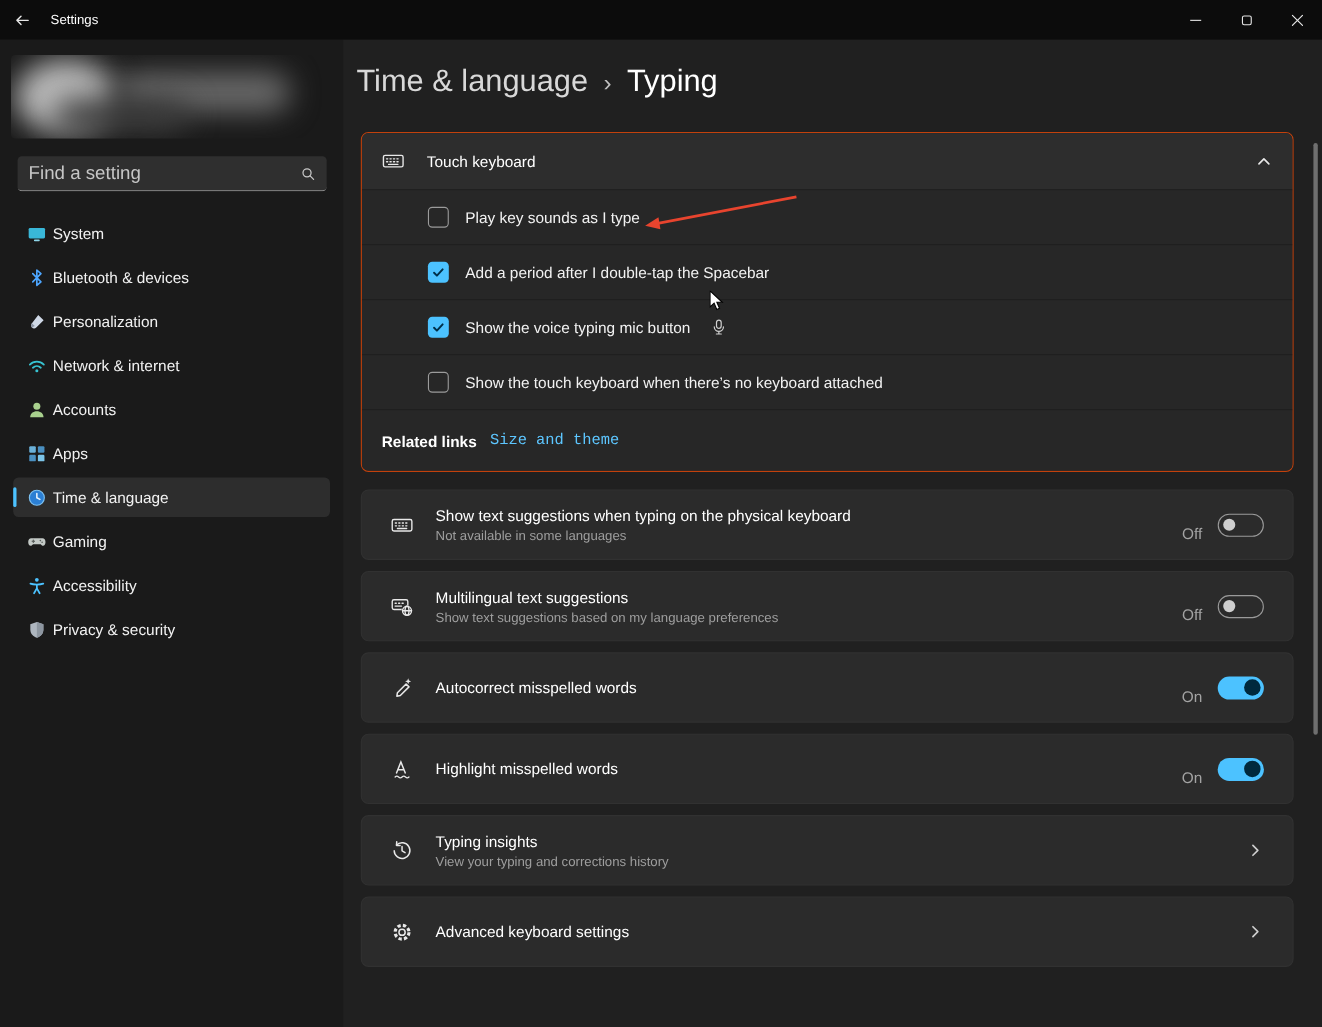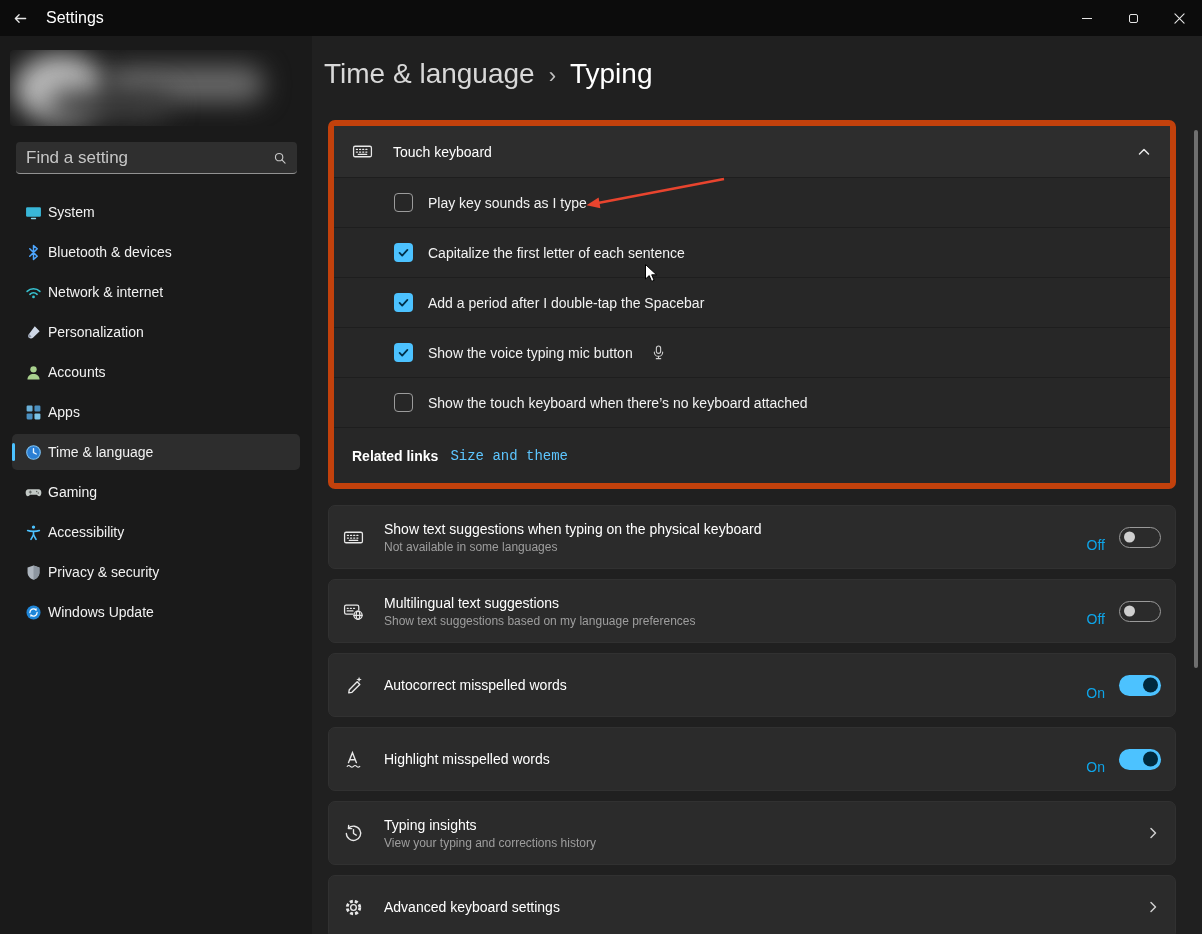--- a/index.html
+++ b/index.html
@@ -3,21 +3,21 @@
 <meta charset="utf-8">
 <style>
   * { margin:0; padding:0; box-sizing:border-box; }
   body { background:#000; font-family:"Liberation Sans", "DejaVu Sans", sans-serif; }
   .window { position:relative; width:1202px; height:934px; background:#202020; overflow:hidden; color:#fff; }
 
   
   .titlebar { position:absolute; top:0; left:0; right:0; height:36px; background:#0c0c0c; display:flex; align-items:center; z-index:5; }
   .back-btn { width:40px; height:36px; display:flex; align-items:center; justify-content:center; cursor:pointer; }
   .back-btn svg { width:15px; height:15px; }
-  .tb-title { font-size:16px; color:#fff; margin-left:6px; }
+  .tb-title { font-size:12px; color:#fff; margin-left:6px; }
   .win-controls { margin-left:auto; display:flex; height:100%; }
   .win-btn { width:46px; height:36px; display:flex; align-items:center; justify-content:center; }
   .glyph-min { width:10px; height:1px; background:#e6e6e6; }
   .glyph-max { width:9px; height:9px; border:1px solid #e6e6e6; border-radius:2px; }
   .glyph-close { width:11px; height:11px; }
 
   
   .sidebar { position:absolute; top:36px; left:0; width:312px; bottom:0; background:#1a1a1a; }
   .profile { position:absolute; top:14px; left:10px; width:286px; height:76px; overflow:hidden; border-radius:4px; }
   .blob1 { position:absolute; left:4px; top:4px; width:92px; height:68px; background:#bdbdbd; border-radius:50%; filter:blur(13px); }
@@ -36,46 +36,46 @@
   .nav-label { font-size:14px; color:#f2f2f2; }
 
   
   .main { position:absolute; left:312px; top:36px; right:0; bottom:0; background:#202020; }
   .breadcrumb { position:absolute; left:12px; top:22px; font-size:28px; display:flex; align-items:center; gap:14px; }
   .bc-parent { color:#d8d8d8; font-weight:400; cursor:pointer; }
   .bc-sep { color:#c0c0c0; font-size:22px; padding-top:3px; }
   .bc-current { color:#fff; font-weight:400; }
   .content { position:absolute; left:16px; top:84px; width:848px; }
 
-  .group { border:6px solid #c2410c; border-radius:7px; overflow:hidden; margin-bottom:16px; background:#272727; }
+  .group { border:1px solid #c2410c; border-radius:7px; overflow:hidden; margin-bottom:16px; background:#272727; }
   .expander-header { height:52px; background:#2d2d2d; display:flex; align-items:center; padding:0 18px; gap:20px; border-bottom:1px solid #1e1e1e; cursor:pointer; }
   .exp-title { font-size:14px; color:#fff; }
   .chev { margin-left:auto; width:16px; height:16px; }
   .chev svg { width:16px; height:16px; display:block; }
   .icon20 { width:21px; height:21px; flex:none; }
   .icon20 svg { width:21px; height:21px; display:block; }
   .check-row { height:50px; background:#272727; display:flex; align-items:center; padding-left:60px; gap:15px; border-bottom:1px solid #1e1e1e; cursor:pointer; }
   .row-label { font-size:14px; color:#f2f2f2; }
   .checkbox { width:19px; height:19px; border-radius:4px; flex:none; display:flex; align-items:center; justify-content:center; }
   .checkbox.unchecked { border:1px solid #9b9b9b; background:transparent; }
   .checkbox.checked { background:#4cc2ff; }
   .checkbox.checked svg { width:13px; height:13px; display:block; }
   .mic-ic { margin-left:4px; }
   .mic-ic svg { width:13px; height:15px; display:block; }
   .related-row { height:55px; background:#272727; display:flex; align-items:center; padding-left:18px; }
   .related-label { font-size:14px; font-weight:700; color:#fff; }
   .related-link { font-size:14px; color:#5dc6ff; margin-left:12px; cursor:pointer; text-decoration:none;font-family:Liberation Mono, monospace; }
 
-  .card { height:64px; background:#2b2b2b; border:1px solid #313131; border-radius:7px; margin-bottom:10px; display:flex; align-items:center; padding:0 14px; gap:20px; }
+  .card { height:64px; background:#2b2b2b; border:1px solid #313131; border-radius:7px; margin-bottom:10px; display:flex; align-items:center; padding:0 26px; gap:20px; }
   .card.clickable { cursor:pointer; }
   .card-text { display:flex; flex-direction:column; gap:3px; }
   .card-title { font-size:14px; color:#fff; }
   .card-sub { font-size:12px; color:#9e9e9e; }
   .card-right { margin-left:auto; display:flex; align-items:center; gap:14px; }
-  .state-label { font-size:14px; color:#0ea5e9;margin-top:16px; }
+  .state-label { font-size:14px; color:#a3a3a3;margin-top:16px; }
   .toggle { width:42px; height:21px; border-radius:12px; position:relative; flex:none; cursor:pointer; }
   .toggle.off { border:1px solid #9a9a9a; background:transparent; }
   .toggle.off .knob { position:absolute; left:4px; top:50%; transform:translateY(-50%); width:11px; height:11px; border-radius:50%; background:#cfcfcf; }
   .toggle.on { background:#4cc2ff; }
   .toggle.on .knob { position:absolute; right:3px; top:50%; transform:translateY(-50%); width:15px; height:15px; border-radius:50%; background:#00293d; }
 
   
   .scrollbar { position:absolute; right:4px; top:130px; width:4px; height:538px; background:#6f6f6f; border-radius:2px; z-index:6; cursor:pointer; }
   .annotation { position:absolute; left:564px; top:171px; width:176px; height:46px; z-index:9; pointer-events:none; }
   .cursor { position:absolute; left:645px; top:264px; width:13px; height:19px; z-index:9; pointer-events:none; }
@@ -135,36 +135,36 @@
       <div class="nav-item">
         <span class="nav-ic">
             <svg viewBox="0 0 16 16" fill="none" stroke="#4da6ff" stroke-width="1.4" stroke-linecap="round" stroke-linejoin="round">
               <path d="M4.5 4.5 L11.5 11.5 L8 14.5 L8 1.5 L11.5 4.5 L4.5 11.5"></path>
             </svg>
           </span>
         <span class="nav-label">Bluetooth &amp; devices</span>
       </div>
       <div class="nav-item">
         <span class="nav-ic">
+            <svg viewBox="0 0 16 16">
+              <path d="M9.2 2.2 L13.8 6.8 L7.5 13 C6.5 14 4.8 14 3.8 13 C2.8 12 2.8 10.3 3.8 9.3 Z" fill="#cfd8e6"></path>
+              <path d="M3.8 13 C2.8 12 2.8 10.3 3.8 9.3 L6.2 11.7 Z" fill="#8a93a3"></path>
+            </svg>
+          </span>
+        <span class="nav-label">Personalization</span>
+      </div>
+      <div class="nav-item">
+        <span class="nav-ic">
             <svg viewBox="0 0 16 16" fill="none" stroke="#37c3d1" stroke-width="1.5" stroke-linecap="round">
               <path d="M2 7 A8.5 8.5 0 0 1 14 7"></path>
               <path d="M4.6 9.7 A5 5 0 0 1 11.4 9.7"></path>
               <circle cx="8" cy="12.2" r="1.3" fill="#37c3d1" stroke="none"></circle>
             </svg>
           </span>
         <span class="nav-label">Network &amp; internet</span>
-      </div>
-      <div class="nav-item">
-        <span class="nav-ic">
-            <svg viewBox="0 0 16 16">
-              <path d="M9.2 2.2 L13.8 6.8 L7.5 13 C6.5 14 4.8 14 3.8 13 C2.8 12 2.8 10.3 3.8 9.3 Z" fill="#cfd8e6"></path>
-              <path d="M3.8 13 C2.8 12 2.8 10.3 3.8 9.3 L6.2 11.7 Z" fill="#8a93a3"></path>
-            </svg>
-          </span>
-        <span class="nav-label">Personalization</span>
       </div>
       <div class="nav-item">
         <span class="nav-ic">
             <svg viewBox="0 0 16 16" fill="#a9d18e">
               <circle cx="8" cy="5" r="3"></circle>
               <path d="M2.3 14.5 C2.3 11.2 4.8 9.3 8 9.3 C11.2 9.3 13.7 11.2 13.7 14.5 Z"></path>
             </svg>
           </span>
         <span class="nav-label">Accounts</span>
       </div>
@@ -213,31 +213,20 @@
         <span class="nav-label">Accessibility</span>
       </div>
       <div class="nav-item">
         <span class="nav-ic">
             <svg viewBox="0 0 16 16">
               <path d="M8 1.3 L13.6 3.3 V7.8 C13.6 11.4 11.2 13.9 8 14.9 C4.8 13.9 2.4 11.4 2.4 7.8 V3.3 Z" fill="#aeb6bf"></path>
               <path d="M8 1.3 L13.6 3.3 V7.8 C13.6 11.4 11.2 13.9 8 14.9 Z" fill="#8d96a0"></path>
             </svg>
           </span>
         <span class="nav-label">Privacy &amp; security</span>
-      </div>
-      <div class="nav-item">
-        <span class="nav-ic">
-            <svg viewBox="0 0 16 16">
-              <circle cx="8" cy="8" r="6.6" fill="#1f86d8"></circle>
-              <path d="M4.6 8 a3.4 3.4 0 0 1 5.8 -2.4 M11.4 8 a3.4 3.4 0 0 1 -5.8 2.4" stroke="#fff" stroke-width="1.2" fill="none" stroke-linecap="round"></path>
-              <path d="M10.9 3.8 L10.7 6 L8.7 5.3 Z" fill="#fff"></path>
-              <path d="M5.1 12.2 L5.3 10 L7.3 10.7 Z" fill="#fff"></path>
-            </svg>
-          </span>
-        <span class="nav-label">Windows Update</span>
       </div>
     </nav>
   </div>
 
   <div class="main">
     <div class="breadcrumb">
       <span class="bc-parent">Time &amp; language</span>
       <span class="bc-sep">›</span>
       <span class="bc-current">Typing</span>
     </div>
@@ -258,28 +247,20 @@
                 <path d="M3.5 10 L8 5.5 L12.5 10"></path>
               </svg>
           </span>
         </div>
 
         <div class="check-row">
           <span class="checkbox unchecked"></span>
           <span class="row-label">Play key sounds as I type</span>
         </div>
 
-        <div class="check-row">
-          <span class="checkbox checked">
-            <svg viewBox="0 0 16 16" fill="none" stroke="#00304a" stroke-width="2.2" stroke-linecap="round" stroke-linejoin="round">
-                <path d="M3.2 8.6 L6.4 11.8 L12.8 4.8"></path>
-              </svg>
-          </span>
-          <span class="row-label">Capitalize the first letter of each sentence</span>
-        </div>
 
         <div class="check-row">
           <span class="checkbox checked">
             <svg viewBox="0 0 16 16" fill="none" stroke="#00304a" stroke-width="2.2" stroke-linecap="round" stroke-linejoin="round">
                 <path d="M3.2 8.6 L6.4 11.8 L12.8 4.8"></path>
               </svg>
           </span>
           <span class="row-label">Add a period after I double-tap the Spacebar</span>
         </div>
 

